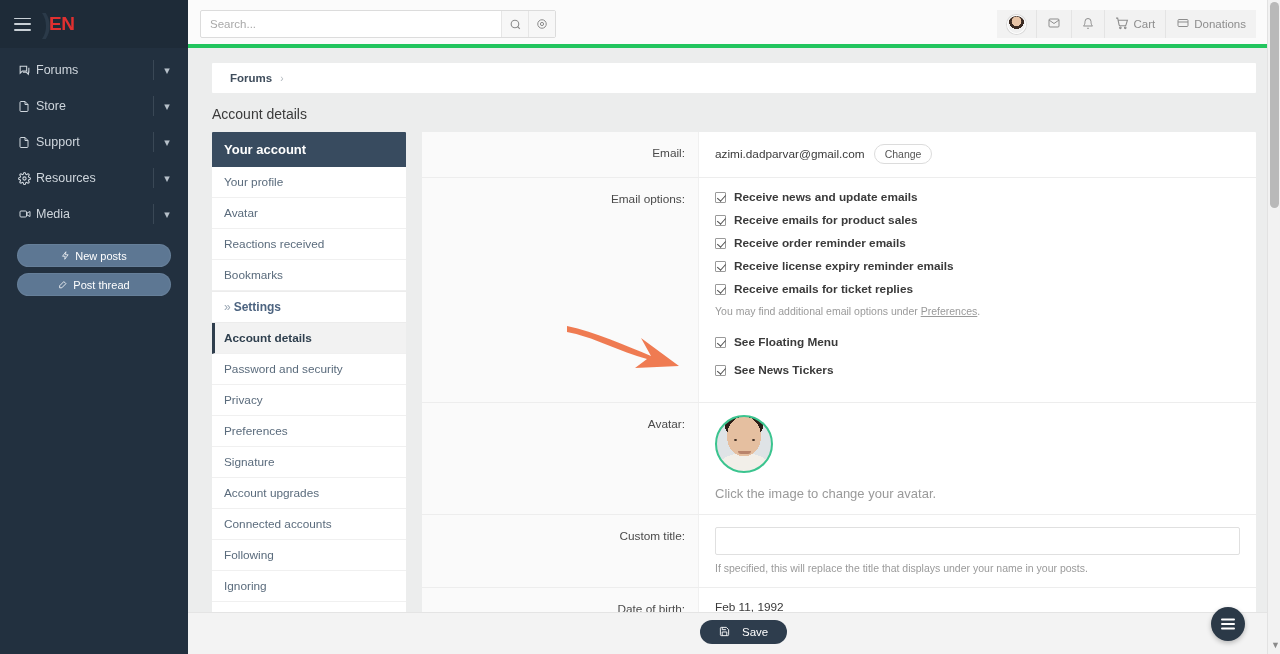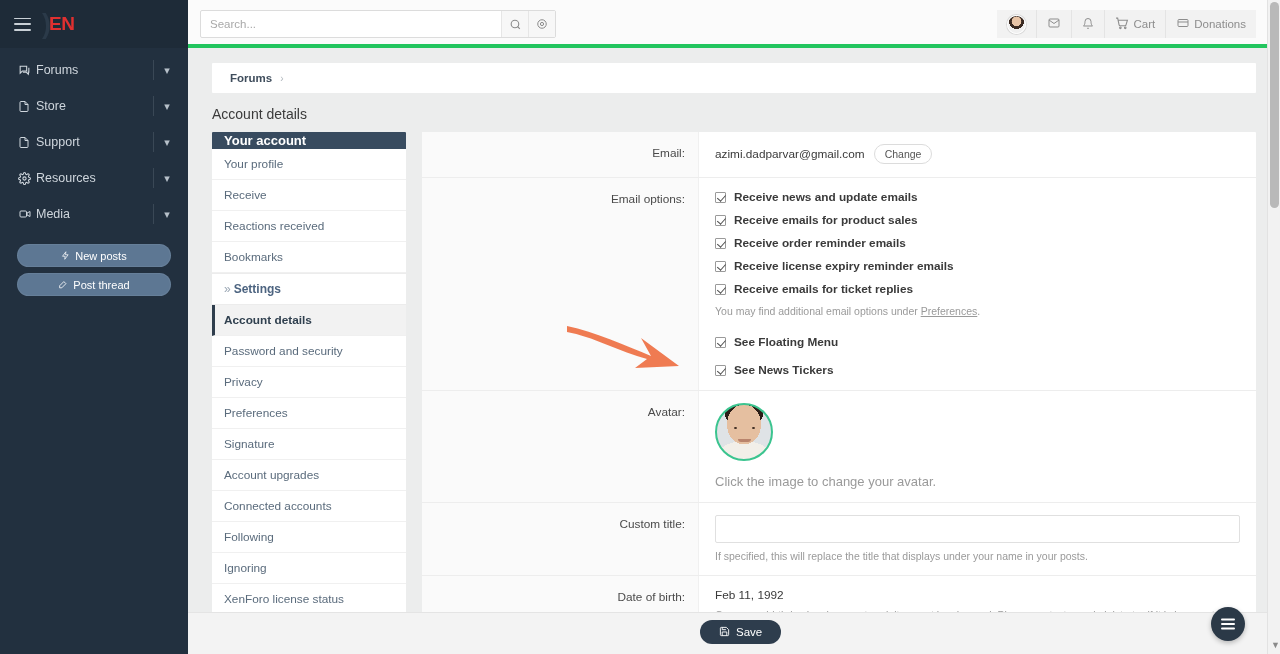--- a/index.html
+++ b/index.html
@@ -103,21 +103,21 @@
     margin: 13px 24px 10px 24px; font-size:14px; color:#3a3a3a; font-weight: normal;
   }
 
   #cols { display:flex; margin: 0 24px; gap: 16px; align-items:flex-start; }
 
   
   #acct-nav { width: 194px; flex: 0 0 194px; }
   .acct-block { background:#fff; border-radius:1px; overflow:hidden; margin-bottom: 13px; }
   .acct-head {
     background:#384b5f; color:#fff; font-size:13px; font-weight:bold;
-    padding: 1px 12px;
+    padding: 10px 12px;
   }
   .acct-item {
     padding: 8px 12px; font-size:11.8px; color:#5a6b7c;
     border-bottom:1px solid #f0f0f0; cursor:pointer;
   }
   .acct-item:last-child { border-bottom:none; }
   .acct-sub {
     padding: 8px 12px; font-size:12px; color:#4d6480; font-weight:bold;
     background:#fff; border-top:1px solid #ececec; border-bottom:1px solid #ececec;
   }
@@ -145,21 +145,21 @@
 
   .email-line { display:flex; align-items:center; gap:9px; }
   .email-val { font-size:11.8px; color:#3a3a3a; }
   .change-btn {
     border:1px solid #dcdcdc; border-radius:11px; background:#fff;
     padding: 3px 10px; font-size:10.5px; color:#555; cursor:pointer;
     font-family:"Liberation Sans", sans-serif;
   }
 
   .cb-row { display:flex; align-items:center; margin-bottom: 9px; font-weight: bold; }
-  .cb-row:last-child { margin-bottom: 0; }
+  .cb-row:last-child { margin-bottom: 12px; }
   .cbox {
     width:11px; height:11px; border:1px solid #9a9a9a; border-radius:1px;
     background:#fff; margin-right:8px; flex:0 0 11px;
     position:relative; cursor:pointer;
   }
   .cbox::after {
     content:""; position:absolute; left:3px; top:0px;
     width:3.5px; height:7px; border:solid #4a4a4a;
     border-width: 0 1.5px 1.5px 0; transform: rotate(42deg);
   }
@@ -199,21 +199,21 @@
 
   
   #savebar {
     position:absolute; left:188px; bottom:0; width: 1092px; height: 42px;
     background:#f3f3f3; border-top:1px solid #e4e4e4;
   }
   #save-btn {
     position:absolute; left: 512px; top: 7px;
     background:#2e3d4d; color:#fff; border:none; border-radius:14px;
     height: 24px; padding: 0 19px; font-size:11.5px; cursor:pointer;
-    display:flex; align-items:center; gap:6px;
+    display:flex; align-items:center; gap:12px;
     font-family:"Liberation Sans", sans-serif;
   }
 
   
   #fab {
     position:absolute; right: 35px; bottom: 13px;
     width: 34px; height: 34px; border-radius:50%;
     background:#2b3947; display:flex; align-items:center; justify-content:center;
     cursor:pointer; box-shadow: 0 2px 5px rgba(0,0,0,0.25);
   }
@@ -400,21 +400,21 @@
   </div>
 
   <div id="page-title">Account details</div>
 
   <div id="cols">
 
     <div id="acct-nav">
       <div class="acct-block">
         <div class="acct-head">Your account</div>
         <div class="acct-item">Your profile</div>
-        <div class="acct-item">Receive</div>
+        <div class="acct-item">Avatar</div>
         <div class="acct-item">Reactions received</div>
         <div class="acct-item">Bookmarks</div>
 
         <div class="acct-sub">
           <span class="gg">»</span><span>Settings</span>
         </div>
 
         <div class="acct-item active">Account details</div>
         <div class="acct-item">Password and security</div>
         <div class="acct-item">Privacy</div>

